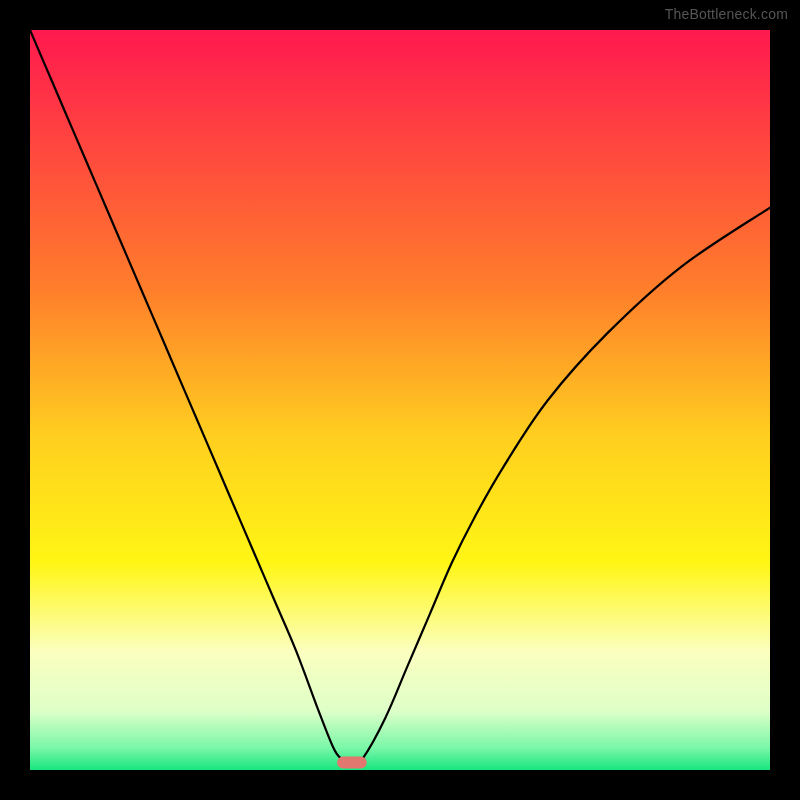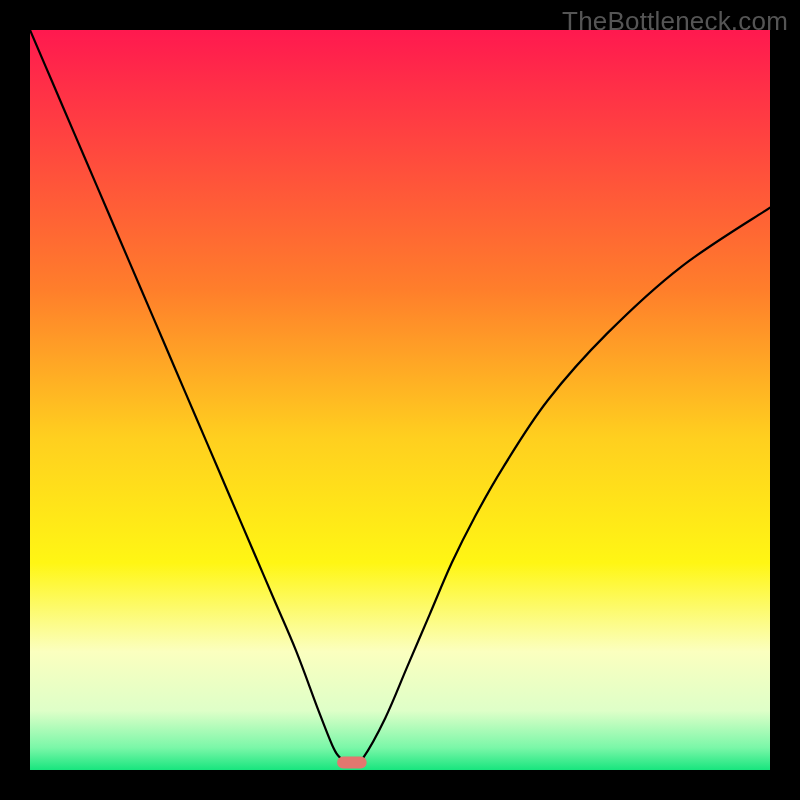--- a/index.html
+++ b/index.html
@@ -15,21 +15,21 @@
     position: relative;
     width: 800px;
     height: 800px;
     background: #000;
   }
   .watermark {
     position: absolute;
     top: 6px;
     right: 12px;
     color: #555;
-    font-size: 26px;
+    font-size: 14px;
     font-weight: 500;
     letter-spacing: 0.2px;
     z-index: 10;
   }
   .plot-wrap {
     position: absolute;
     left: 30px;
     top: 30px;
     width: 740px;
     height: 740px;

